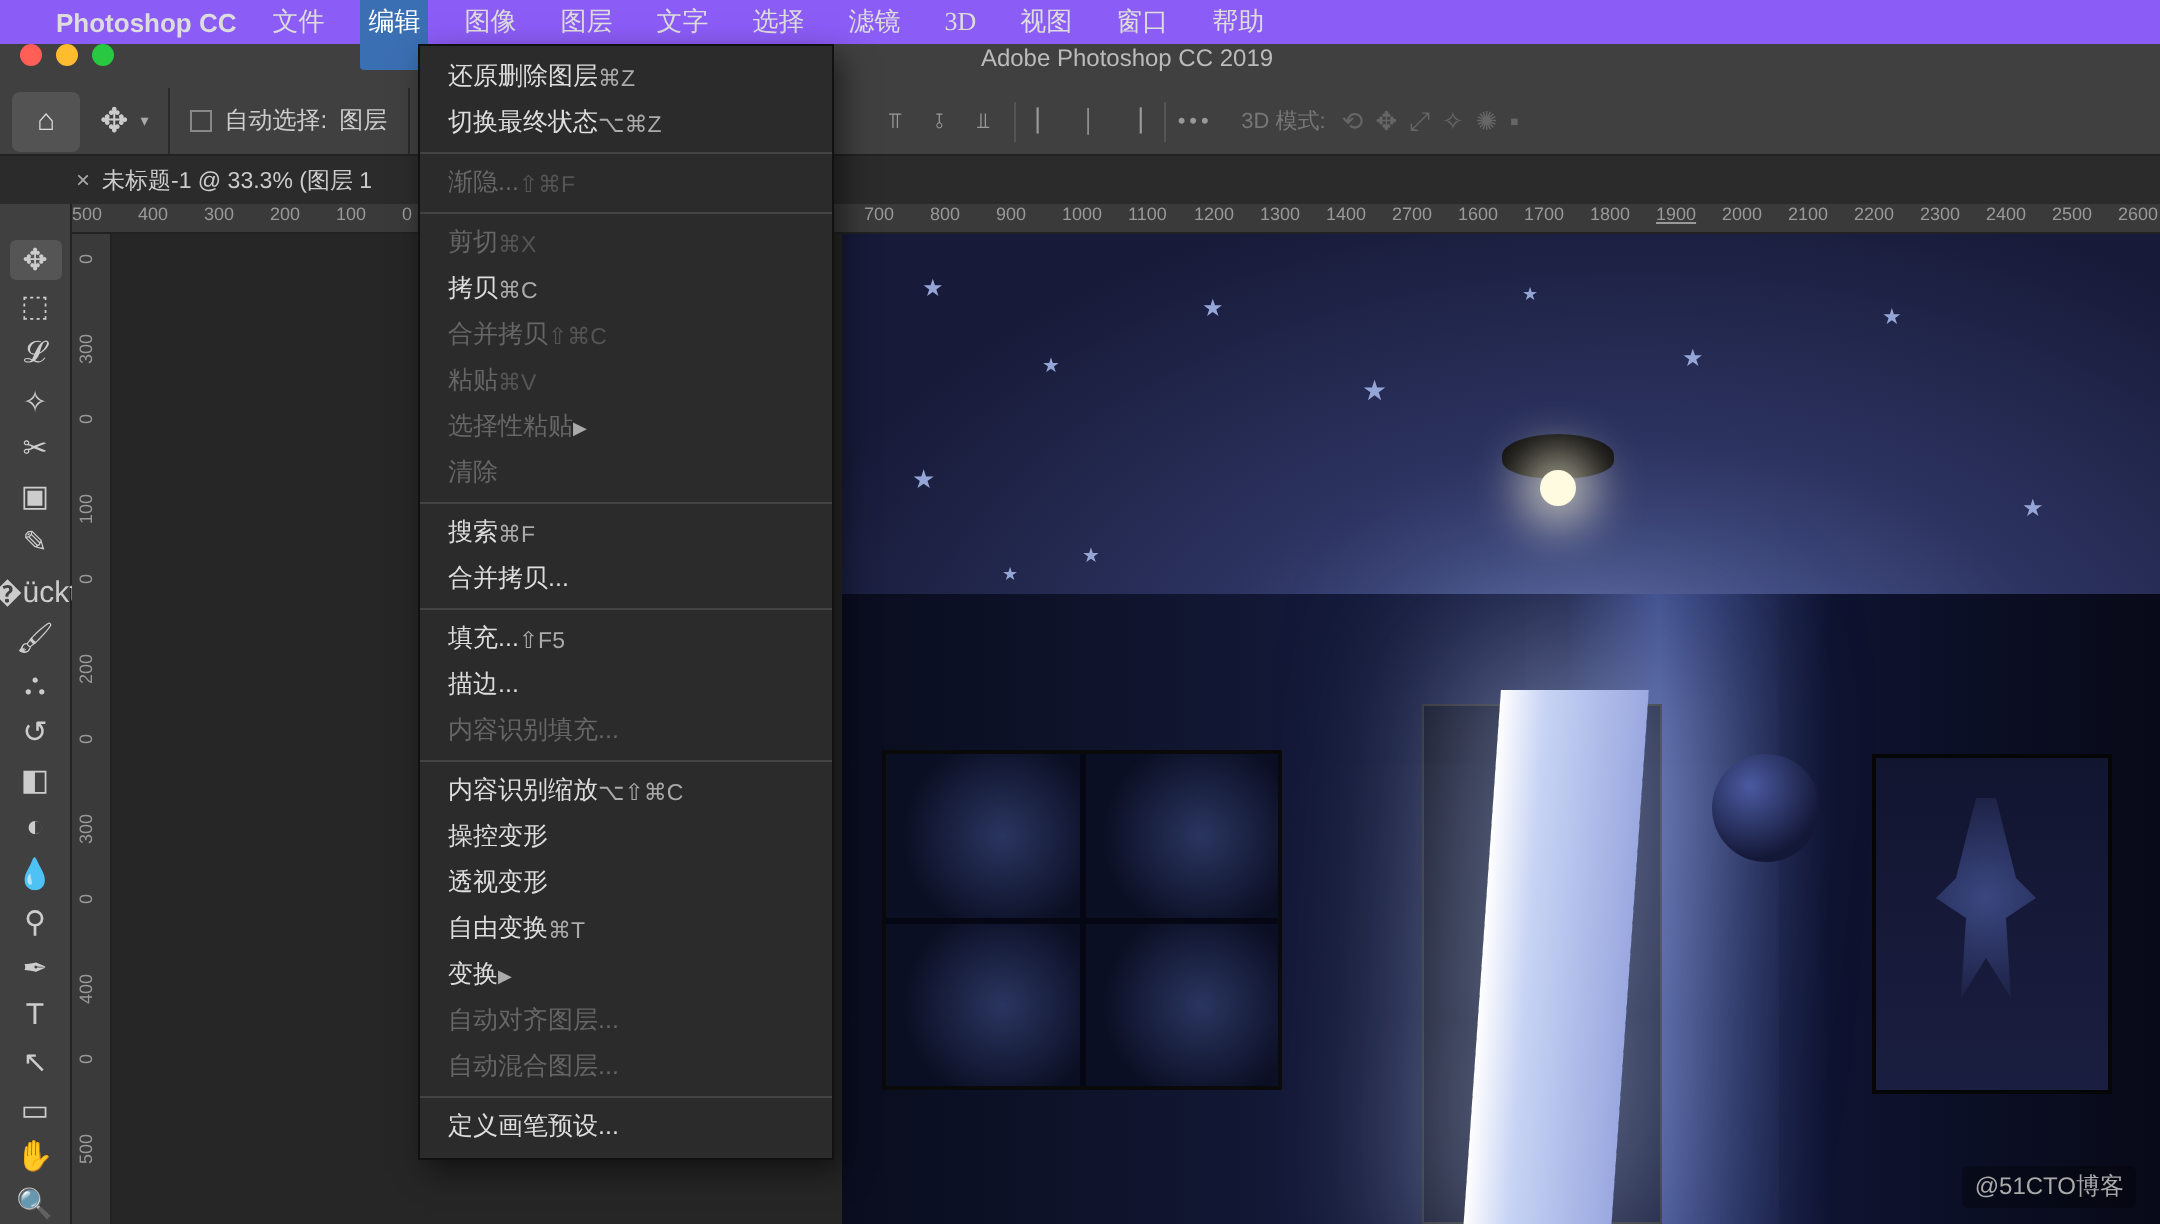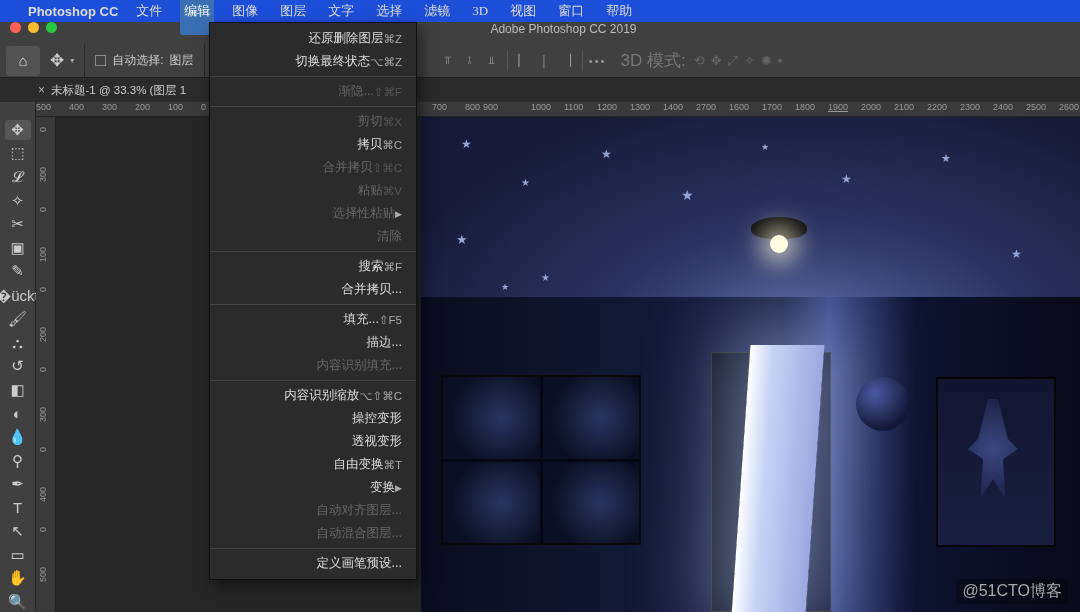--- a/index.html
+++ b/index.html
@@ -1,19 +1,19 @@
 <!DOCTYPE html>
 <html><head>
 <meta charset="utf-8">
 <style>
   * { margin: 0; padding: 0; box-sizing: border-box; font-family: -apple-system, "Helvetica Neue", Arial, sans-serif; }
   body { width: 1080px; height: 612px; background: #323232; color: #ccc; font-size: 12px; overflow: hidden; position: relative; }
 
   
-  .mac-menu { height: 22px; background: #1d4ed8; display: flex; align-items: center; padding: 0 14px; gap: 14px; font-size: 13px; font-weight: 600; color: #ddd; }
+  .mac-menu { height: 22px; background: #8b5cf6; display: flex; align-items: center; padding: 0 14px; gap: 14px; font-size: 13px; font-weight: 600; color: #ddd; }
   .mac-menu .apple { font-size: 14px; }
   .mac-menu .app-name { font-weight: 700; }
   .mac-menu .mi { cursor: pointer; padding: 15px 4px; font-weight: 400; font-family: Liberation Serif, serif; }
   .mac-menu .mi.active { background: #3b6fb3; color: #fff; border-radius: 2px; }
 
   
   .win-row { height: 22px; background: #404040; display: flex; align-items: flex-start; padding: 0 10px; }
   .traffic { display: flex; gap: 7px; }
   .dot { width: 11px; height: 11px; border-radius: 50%; }
   .dot.r { background: #ff5f57; } .dot.y { background: #febc2e; } .dot.g { background: #28c840; }
@@ -22,21 +22,21 @@
   
   .options-bar { height: 34px; background: #404040; display: flex; align-items: center; border-bottom: 1px solid #222; }
   .home-btn { width: 34px; height: 30px; margin-left: 6px; background: #535353; border-radius: 4px; display: flex; align-items: center; justify-content: center; color: #ddd; font-size: 15px; }
   .opt-seg { display: flex; align-items: center; gap: 6px; padding: 0 10px; height: 100%; border-right: 1px solid #2a2a2a; }
   .move-ico { font-size: 17px; }
   .chk { width: 11px; height: 11px; border: 1px solid #888; display: inline-block; }
   .align-grp { display: flex; align-items: center; gap: 0; margin-left: 12px; }
   .align-btn { width: 22px; height: 22px; display: flex; align-items: center; justify-content: center; color: #999; font-size: 11px; }
   .align-sep { width: 1px; height: 20px; background: #555; margin: 0 4px; }
   .dots3 { letter-spacing: 2px; }
-  .mode3d { font-size: 17px; color: #777; margin-left: 12px; }
+  .mode3d { font-size: 11px; color: #777; margin-left: 12px; }
   .mode3d-icons { display: flex; gap: 6px; margin-left: 8px; }
   .mode3d-icons span { color: #666; font-size: 13px; }
 
   
   .doc-tabs { height: 24px; background: #2b2b2b; display: flex; align-items: center; padding-left: 38px; }
   .doc-tab { font-size: 11.5px; color: #ccc; display: flex; align-items: center; gap: 6px; }
   .doc-close { font-size: 12px; color: #aaa; margin-right: 6px; }
 
   
   .h-ruler { position: absolute; top: 102px; left: 36px; right: 0; height: 15px; background: #3a3a3a; overflow: hidden; border-bottom: 1px solid #222; }
@@ -61,25 +61,25 @@
   .door-open { position:absolute; left:320px; top:228px; width:74px; height:270px; background:linear-gradient(90deg,#fff,#c8d4f4 30%,#9aa8e0 100%); transform:skewX(-4deg); box-shadow:0 0 80px 20px rgba(200,215,255,.5); }
   .window { position:absolute; left:20px; top:258px; width:200px; height:170px; background:#050814; border:2px solid #0a0a0a; display:grid; grid-template-columns:1fr 1fr; grid-template-rows:1fr 1fr; gap:3px; }
   .window div{ background:radial-gradient(circle at 60% 50%, #2a3560 0%, #0b0f24 70%); }
   .lamp { position:absolute; left:330px; top:100px; width:56px; height:36px; }
   .lamp-body{ width:56px; height:22px; background:#0a0a0a; border-radius:50% 50% 40% 40%; }
   .lamp-light{ width:18px; height:18px; background:#fffbe0; border-radius:50%; margin:-4px auto 0; box-shadow:0 0 24px 10px rgba(255,250,220,.7); }
   .poster { position:absolute; right:24px; top:260px; width:120px; height:170px; background:linear-gradient(#121530,#1a1e40); border:2px solid #060606; }
   .poster-fig { position:absolute; left:30px; top:20px; width:50px; height:100px; background:radial-gradient(circle,#3a4780,#1a1e40); clip-path:polygon(40% 0,60% 0,80% 40%,100% 50%,70% 60%,75% 100%,50% 80%,25% 100%,30% 60%,0 50%,20% 40%); }
   .globe{ position:absolute; right:170px; top:260px; width:54px; height:54px; border-radius:50%; background:radial-gradient(circle at 35% 30%,#4a5aa0,#141838 70%); }
   .star { position:absolute; color:#94a5d6; font-size:12px; }
-  .watermark{ position:absolute; right:12px; bottom:8px; color:#aaa; font-size:16px; background:rgba(0,0,0,.3); padding:2px 6px; border-radius:3px;text-align:center;}
+  .watermark{ position:absolute; right:12px; bottom:8px; color:#aaa; font-size:12px; background:rgba(0,0,0,.3); padding:2px 6px; border-radius:3px;text-align:center;}
 
   
   .dropdown { position: absolute; left: 209px; top: 22px; width: 208px; background: #2b2b2b; border: 1px solid #111; box-shadow: 4px 6px 14px rgba(0,0,0,.5); z-index: 50; padding: 4px 0; }
-  .dd-row { display: flex; align-items: center; justify-content: flex-end; padding: 3px 14px; font-size: 12.5px; color: #ddd; min-height: 19px; }
+  .dd-row { display: flex; align-items: center; justify-content: flex-start; padding: 3px 14px; font-size: 12.5px; color: #ddd; min-height: 19px; }
   .dd-row.disabled { color: #666; }
   .dd-row .sc { color: #aaa; font-size: 11.5px; }
   .dd-row.disabled .sc { color: #555; }
   .dd-sep { height: 1px; background: #444; margin: 3px 0; }
   .dd-sub::after { content: "▶"; font-size: 9px; color: #aaa; }
 </style>
 </head>
 <body>
 
 <div class="mac-menu">
@@ -158,21 +158,21 @@
       <div class="tick" style="left: 132px;">100</div>
       <div class="tick" style="left: 165px;">0</div>
       <div class="tick" style="left: 198px;">100</div>
       <div class="tick" style="left: 231px;">200</div>
       <div class="tick" style="left: 264px;">300</div>
       <div class="tick" style="left: 297px;">400</div>
       <div class="tick" style="left: 330px;">500</div>
       <div class="tick" style="left: 363px;">600</div>
       <div class="tick" style="left: 396px;">700</div>
       <div class="tick" style="left: 429px;">800</div>
-      <div class="tick" style="left: 447px;">900</div>
+      <div class="tick" style="left: 462px;">900</div>
       <div class="tick" style="left: 495px;">1000</div>
       <div class="tick" style="left: 528px;">1100</div>
       <div class="tick" style="left: 561px;">1200</div>
       <div class="tick" style="left: 594px;">1300</div>
       <div class="tick" style="left: 627px;">1400</div>
       <div class="tick" style="left: 660px;">2700</div>
       <div class="tick" style="left: 693px;">1600</div>
       <div class="tick" style="left: 726px;">1700</div>
       <div class="tick" style="left: 759px;">1800</div>
       <div class="tick" style="left: 792px; text-decoration: underline;">1900</div>

